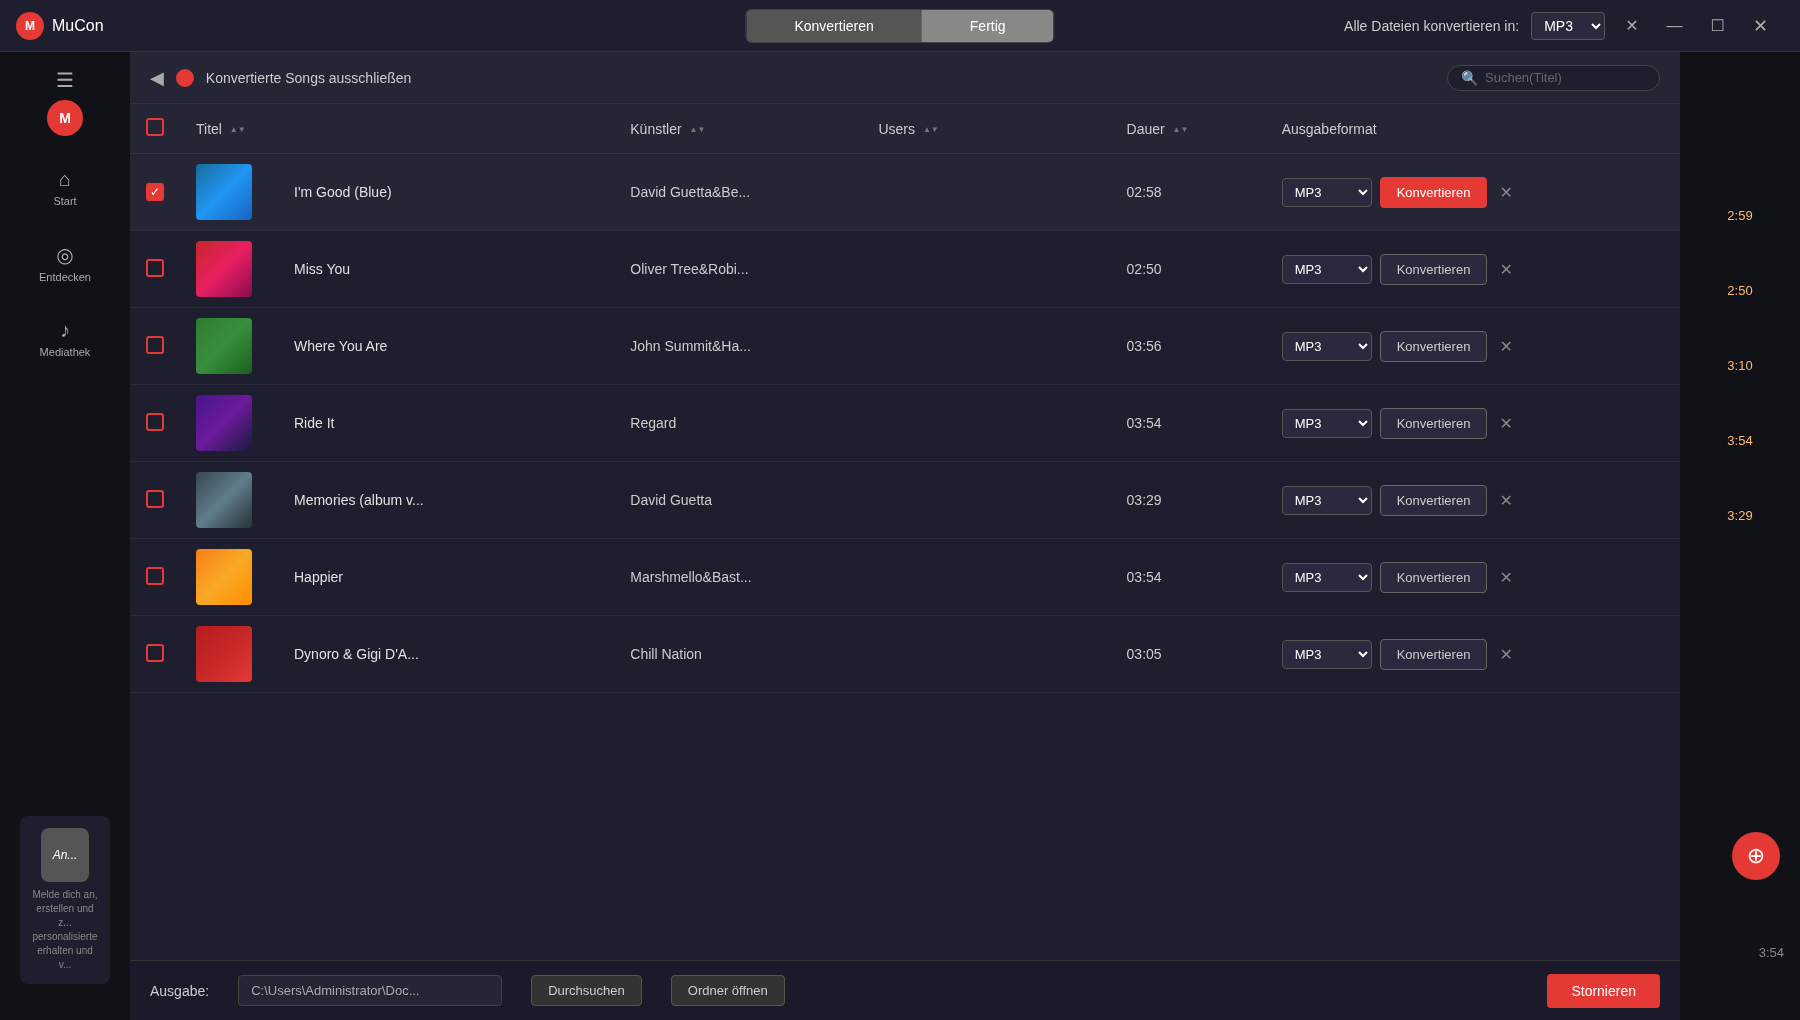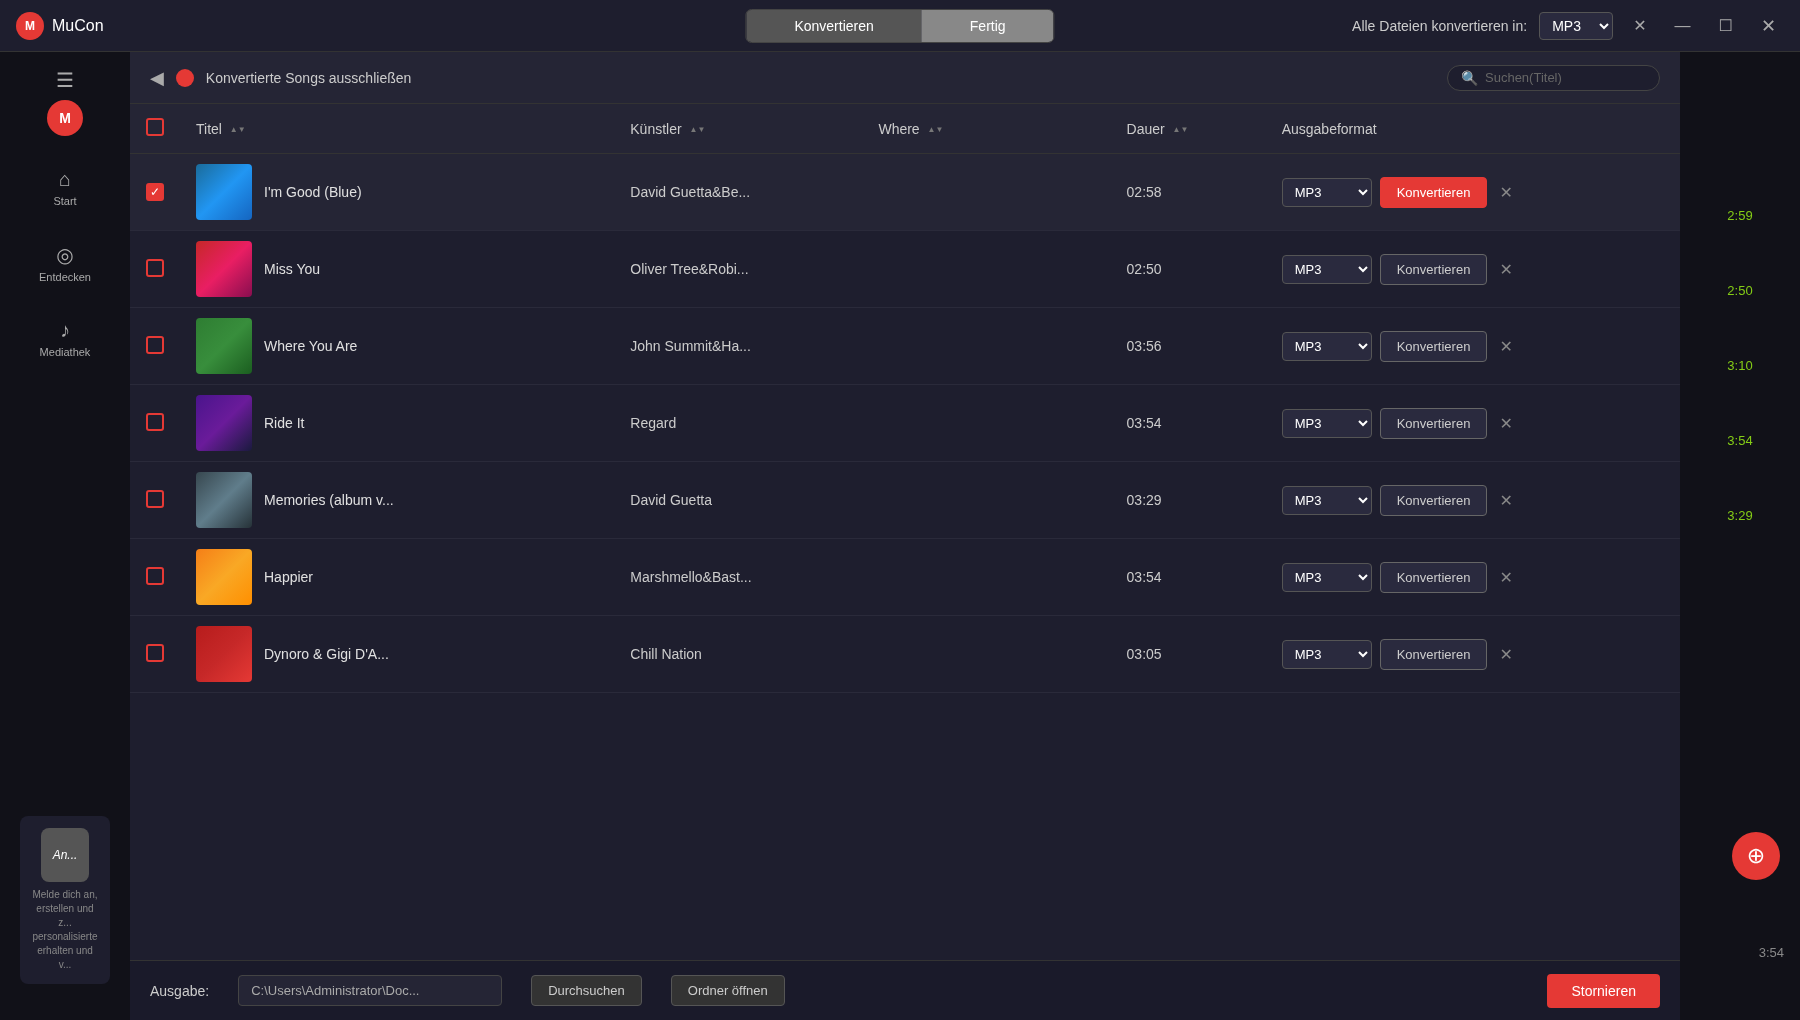--- a/index.html
+++ b/index.html
@@ -65,21 +65,21 @@
     .tab-btn.active {
       background: #555;
       color: #fff;
     }
     .tab-btn.inactive {
       background: #888;
       color: #fff;
     }
     .title-bar-right {
       position: absolute;
-      right: 16px;
+      right: 24px;
       display: flex;
       align-items: center;
       gap: 12px;
     }
     .convert-all-label {
       color: #ccc;
       font-size: 14px;
     }
     .format-select-main {
       background: #2a2a3e;
@@ -334,20 +334,21 @@
       flex-shrink: 0;
       display: flex;
       align-items: center;
       justify-content: center;
       font-size: 10px;
       color: #888;
     }
     .song-title {
       color: #e0e0e0;
       font-size: 14px;
+      margin-left: 30px;
     }
 
     
     .custom-checkbox {
       width: 18px;
       height: 18px;
       border: 2px solid #e53935;
       border-radius: 3px;
       display: inline-flex;
       align-items: center;
@@ -475,21 +476,21 @@
       display: flex;
       flex-direction: column;
       align-items: center;
       padding: 16px 0;
       position: relative;
     }
     .right-mini-times {
       display: flex;
       flex-direction: column;
       gap: 60px;
-      color: #84cc16;
+      color: #fdba74;
       font-size: 13px;
       padding-top: 140px;
     }
     .add-circle-btn {
       position: absolute;
       bottom: 140px;
       right: 20px;
       width: 48px;
       height: 48px;
       background: #e53935;
@@ -609,21 +610,21 @@
             </th>
             <th class="th-title">
               <span>Titel</span>
               <span class="sort-arrows">▲▼</span>
             </th>
             <th class="th-artist">
               <span>Künstler</span>
               <span class="sort-arrows">▲▼</span>
             </th>
             <th class="th-album">
-              <span>Where</span>
+              <span>Users</span>
               <span class="sort-arrows">▲▼</span>
             </th>
             <th class="th-duration">
               <span>Dauer</span>
               <span class="sort-arrows">▲▼</span>
             </th>
             <th class="th-format">
               <span>Ausgabeformat</span>
             </th>
           </tr>

